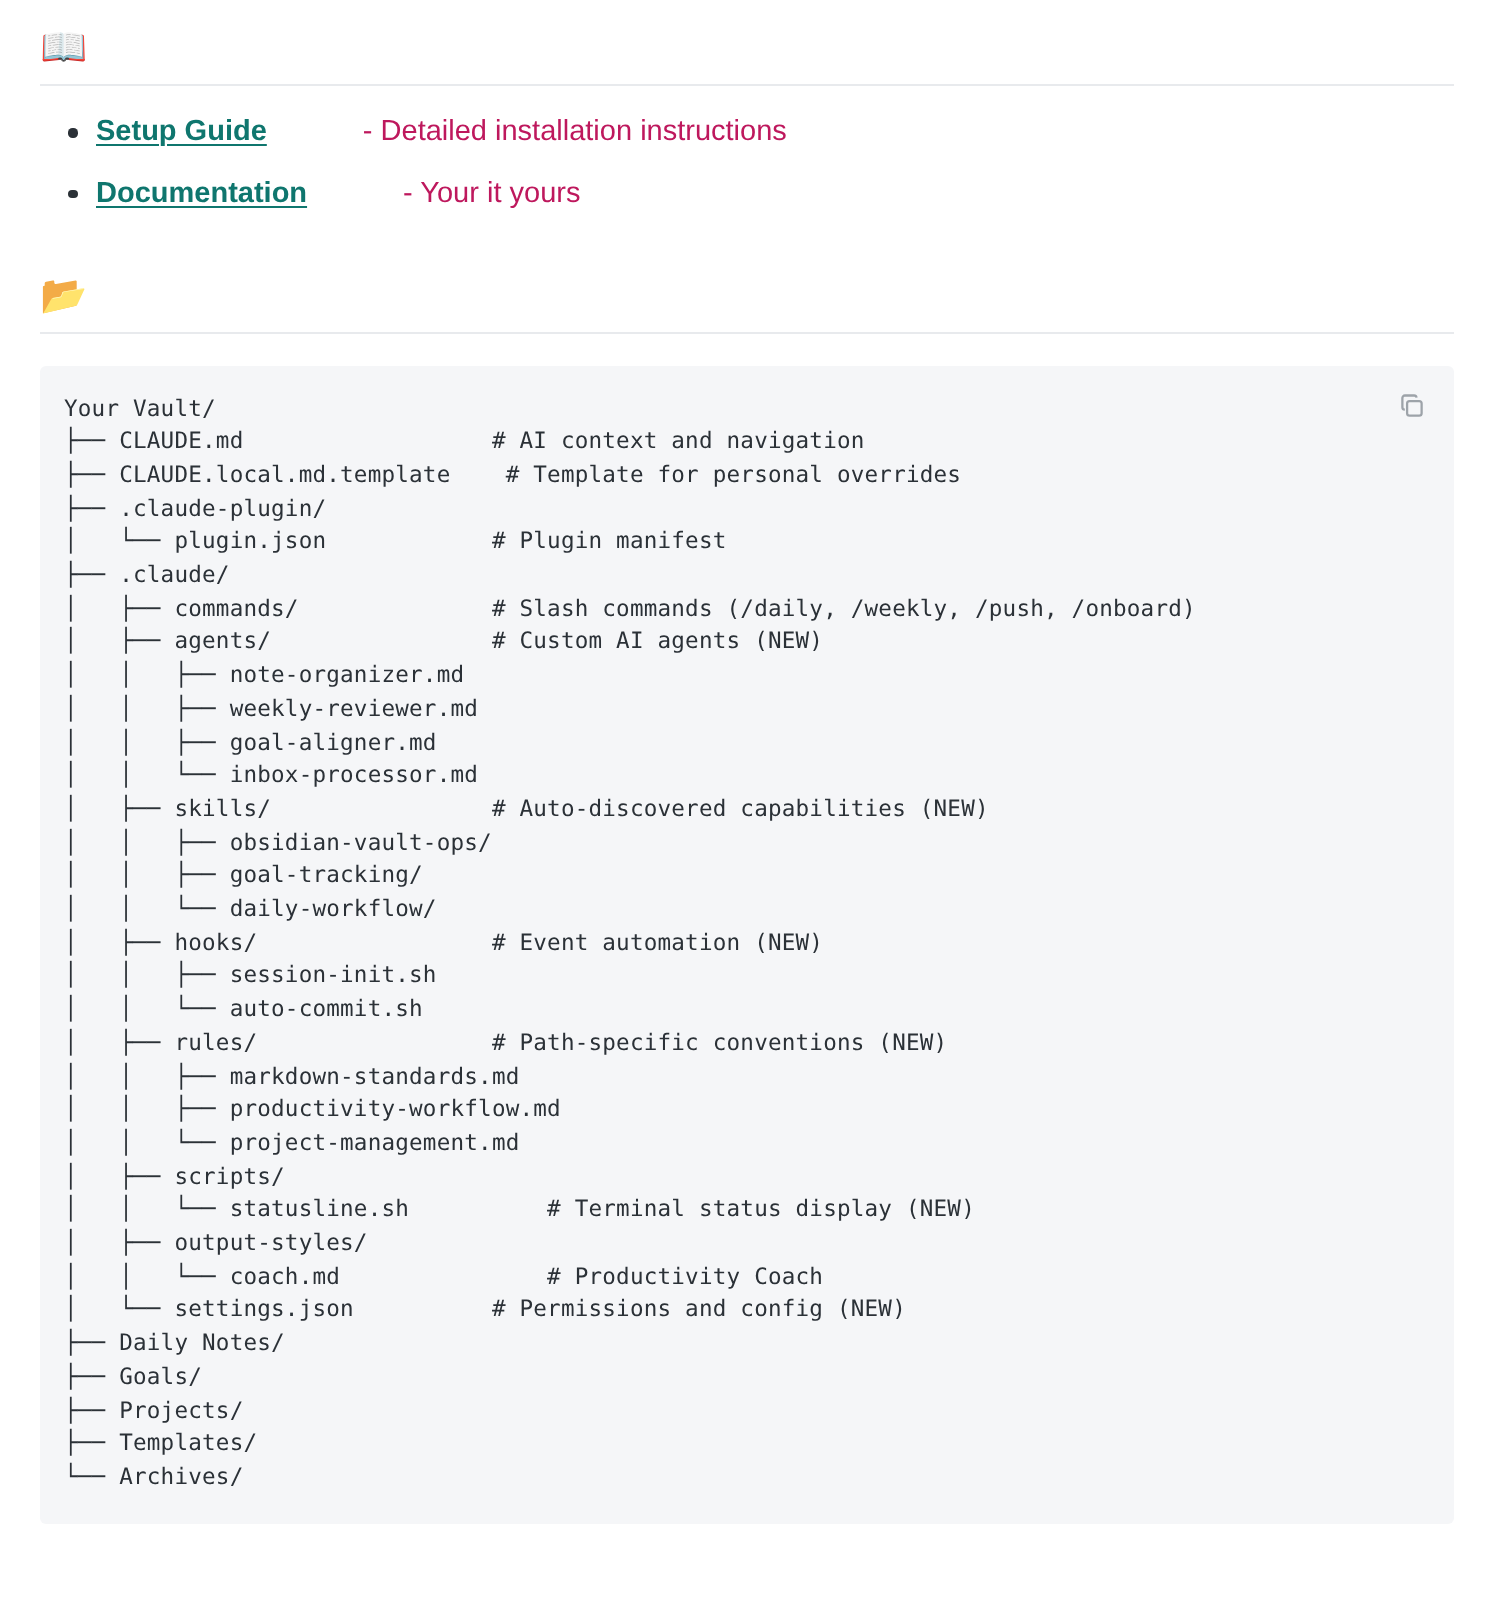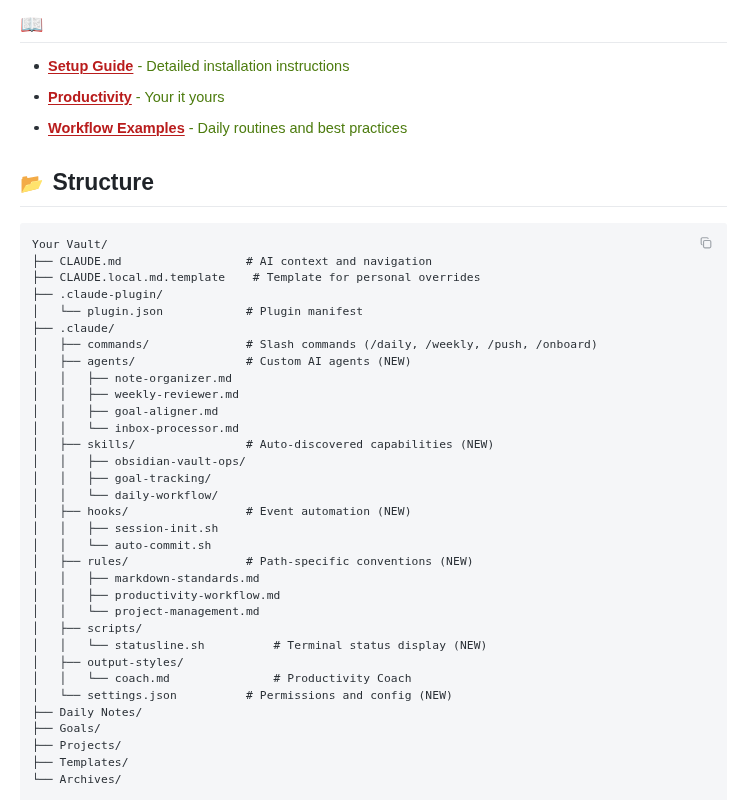--- a/index.html
+++ b/index.html
@@ -63,29 +63,30 @@
     content: "";
     position: absolute;
     left: 14px;
     top: 8px;
     width: 4.5px;
     height: 4.5px;
     border-radius: 50%;
     background: #2b3137;
   }
   .doc-link {
-    color: #b91c1c;
+    color: #0f766e;
     font-weight: 700;
     text-decoration: underline;
     text-underline-offset: 2px;
     text-decoration-thickness: 1.2px;
     cursor: pointer;
   }
   .doc-desc {
-    color: #4d7c0f;
+    color: #be185d;
+    margin-left: 44px;
   }
 
   
   .code-wrap {
     position: relative;
     margin-top: 16px;
     background: #f5f6f8;
     border-radius: 3px;
     padding: 14px 16px 14px 12px;
     box-sizing: border-box;
@@ -122,30 +123,26 @@
 
   <h2 class="section-heading">
     <span class="emoji">📖</span>
   </h2>
 
   <ul class="doc-list">
     <li>
       <a class="doc-link">Setup Guide</a><span class="doc-desc"> - Detailed installation instructions</span>
     </li>
     <li>
-      <a class="doc-link">Productivity</a><span class="doc-desc"> - Your it yours</span>
-    </li>
-    <li>
-      <a class="doc-link">Workflow Examples</a><span class="doc-desc"> - Daily routines and best practices</span>
+      <a class="doc-link">Documentation</a><span class="doc-desc"> - Your it yours</span>
     </li>
   </ul>
 
   <h2 class="section-heading heading-2">
     <span class="emoji">📂</span>
-    <span>Structure</span>
   </h2>
 
   <div class="code-wrap">
     <div class="copy-btn">
       <svg width="14" height="14" viewBox="0 0 16 16" fill="none" stroke="#57606a" stroke-width="1.3">
         <rect x="5.2" y="5.2" width="8.3" height="8.3" rx="1.4"></rect>
         <path d="M10.6 3.2 A1.4 1.4 0 0 0 9.2 2 H3.9 A1.4 1.4 0 0 0 2.5 3.4 V8.7 A1.4 1.4 0 0 0 3.9 10.1"></path>
       </svg>
     </div>
     <pre class="tree">Your Vault/

